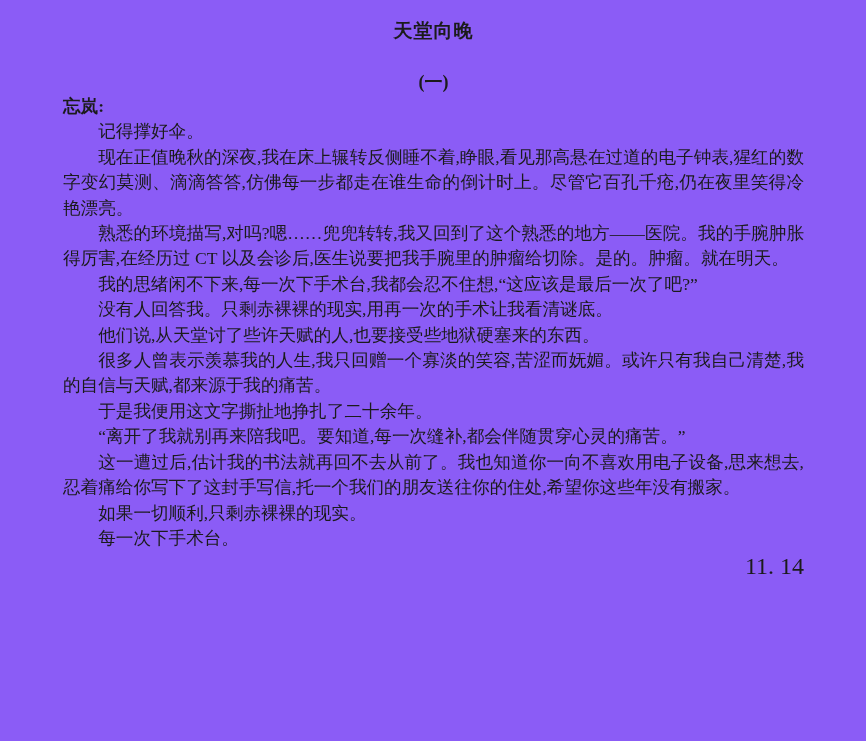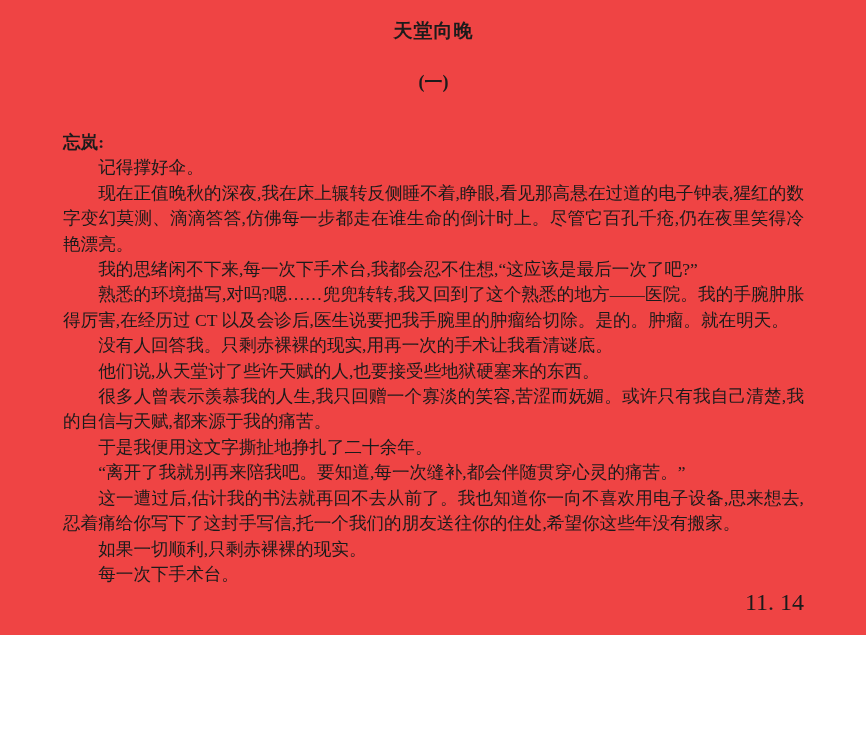--- a/index.html
+++ b/index.html
@@ -3,44 +3,43 @@
 <meta charset="utf-8">
 <style>
   html, body {
     margin: 0;
     padding: 0;
     background: #ffffff;
   }
   .page {
     position: relative;
     width: 866px;
-    height: 635px;
+    height: 741px;
     margin: 0 auto;
-    background: #ef4444;
+    background: #8b5cf6;
     box-sizing: border-box;
     padding: 12px 62px 0 63px;
     color: #1b1b1b;
     font-family: "Liberation Serif", "DejaVu Serif", serif;
     overflow: hidden;
   }
   .title {
     margin: 6px 0 0 0;
     text-align: center;
     font-size: 19px;
     font-weight: bold;
     letter-spacing: 1px;
   }
   .section-heading {
     margin-top: 26px;
     text-align: center;
     font-size: 18px;
     font-weight: bold;
   }
   .letter-body {
-    margin-top: 36px;
     font-size: 17.6px;
     line-height: 25.4px;
     text-align: justify;
     text-justify: inter-ideograph;
   }
   .salutation {
     margin: 0;
     font-weight: bold;
   }
   .para {
@@ -62,22 +61,22 @@
 <body>
 
 <div class="page">
   <h1 class="title">天堂向晚</h1>
   <div class="section-heading">(一)</div>
 
   <div class="letter-body">
     <p class="salutation">忘岚:</p>
     <p class="para">记得撑好伞。</p>
     <p class="para">现在正值晚秋的深夜,我在床上辗转反侧睡不着,睁眼,看见那高悬在过道的电子钟表,猩红的数字变幻莫测、滴滴答答,仿佛每一步都走在谁生命的倒计时上。尽管它百孔千疮,仍在夜里笑得冷艳漂亮。</p>
+    <p class="para">熟悉的环境描写,对吗?嗯……兜兜转转,我又回到了这个熟悉的地方——医院。我的手腕肿胀得厉害,在经历过 CT 以及会诊后,医生说要把我手腕里的肿瘤给切除。是的。肿瘤。就在明天。</p>
     <p class="para">我的思绪闲不下来,每一次下手术台,我都会忍不住想,“这应该是最后一次了吧?”</p>
-    <p class="para">熟悉的环境描写,对吗?嗯……兜兜转转,我又回到了这个熟悉的地方——医院。我的手腕肿胀得厉害,在经历过 CT 以及会诊后,医生说要把我手腕里的肿瘤给切除。是的。肿瘤。就在明天。</p>
     <p class="para">没有人回答我。只剩赤裸裸的现实,用再一次的手术让我看清谜底。</p>
     <p class="para">他们说,从天堂讨了些许天赋的人,也要接受些地狱硬塞来的东西。</p>
     <p class="para">很多人曾表示羡慕我的人生,我只回赠一个寡淡的笑容,苦涩而妩媚。或许只有我自己清楚,我的自信与天赋,都来源于我的痛苦。</p>
     <p class="para">于是我便用这文字撕扯地挣扎了二十余年。</p>
     <p class="para">“离开了我就别再来陪我吧。要知道,每一次缝补,都会伴随贯穿心灵的痛苦。”</p>
     <p class="para">这一遭过后,估计我的书法就再回不去从前了。我也知道你一向不喜欢用电子设备,思来想去,忍着痛给你写下了这封手写信,托一个我们的朋友送往你的住处,希望你这些年没有搬家。</p>
     <p class="para">如果一切顺利,只剩赤裸裸的现实。</p>
     <p class="para">每一次下手术台。</p>
     <p class="date">11. 14</p>
   </div>

